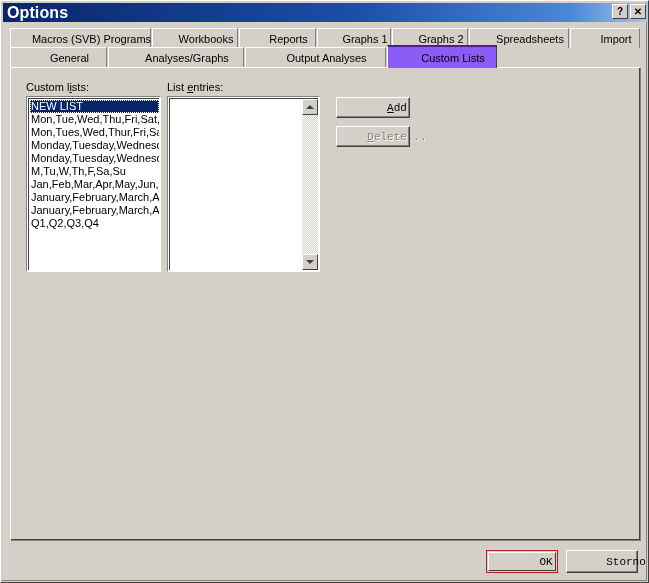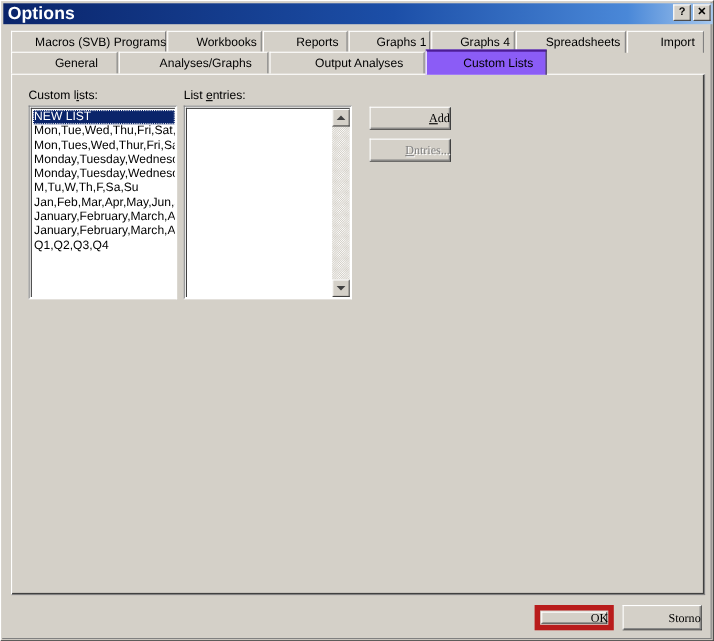--- a/index.html
+++ b/index.html
@@ -256,42 +256,42 @@
   
   .btn {
     position: absolute;
     box-sizing: border-box;
     background: #d4d0c8;
     border-top: 1px solid #ffffff;
     border-left: 1px solid #ffffff;
     border-right: 1px solid #404040;
     border-bottom: 1px solid #404040;
     font-size: 11px;
-    font-family: Liberation Serif, serif;
+    font-family: Liberation Mono, monospace;
     color: #000000;
     display: flex;
     align-items: center;
-    justify-content: flex-end;
+    justify-content: center;
     cursor: default;
     white-space: nowrap;
     padding-left: 48px;
   }
   .btn .bshade {
     position: absolute;
     left: 0; top: 0; right: 0; bottom: 0;
     border-right: 1px solid #808080;
     border-bottom: 1px solid #808080;
     pointer-events: none;
   }
   .btn.disabled {
     color: #808080;
     text-shadow: 1px 1px 0 #ffffff;
   }
   .btn.default {
-    border: 5px solid #b91c1c;
+    border: 1px solid #b91c1c;
   }
   .btn.default .binner {
     position: absolute;
     left: 1px; top: 1px; right: 1px; bottom: 1px;
     border-top: 1px solid #ffffff;
     border-left: 1px solid #ffffff;
     border-right: 1px solid #404040;
     border-bottom: 1px solid #404040;
     box-sizing: border-box;
     pointer-events: none;
@@ -321,21 +321,21 @@
         <div class="tab" style="width: 86px;">
           <span class="tl">Workbooks</span>
         </div>
         <div class="tab" style="width: 77px;">
           <span class="tl">Reports</span>
         </div>
         <div class="tab" style="width: 74px;">
           <span class="tl">Graphs 1</span>
         </div>
         <div class="tab" style="width: 76px;">
-          <span class="tl">Graphs 4</span>
+          <span class="tl">Graphs 2</span>
         </div>
         <div class="tab" style="width: 100px;">
           <span class="tl">Spreadsheets</span>
         </div>
         <div class="tab" style="width: 70px;">
           <span class="tl">Import</span>
         </div>
       </div>
     <div class="tabrow" id="tabrow-bottom">
         <div class="tab" style="width: 97px;">
@@ -390,21 +390,21 @@
         </div>
       </div>
     </div>
 
     <div class="btn" style="left:325px; top:29px; width:74px; height:21px;">
       <span class="bshade"></span>
       <span class="btn-label"><u>A</u><span>dd</span></span>
     </div>
     <div class="btn disabled" style="left:325px; top:58px; width:74px; height:21px;">
       <span class="bshade"></span>
-      <span class="btn-label"><u>D</u><span>ntries...</span></span>
+      <span class="btn-label"><u>D</u><span>elete...</span></span>
     </div>
   </div>
 
   <div class="btn default" style="left:485px; top:549px; width:72px; height:23px;">
     <span class="binner"></span>
     <span class="btn-label">OK</span>
   </div>
   <div class="btn" style="left:565px; top:549px; width:72px; height:23px;">
     <span class="bshade"></span>
     <span class="btn-label">Storno</span>

